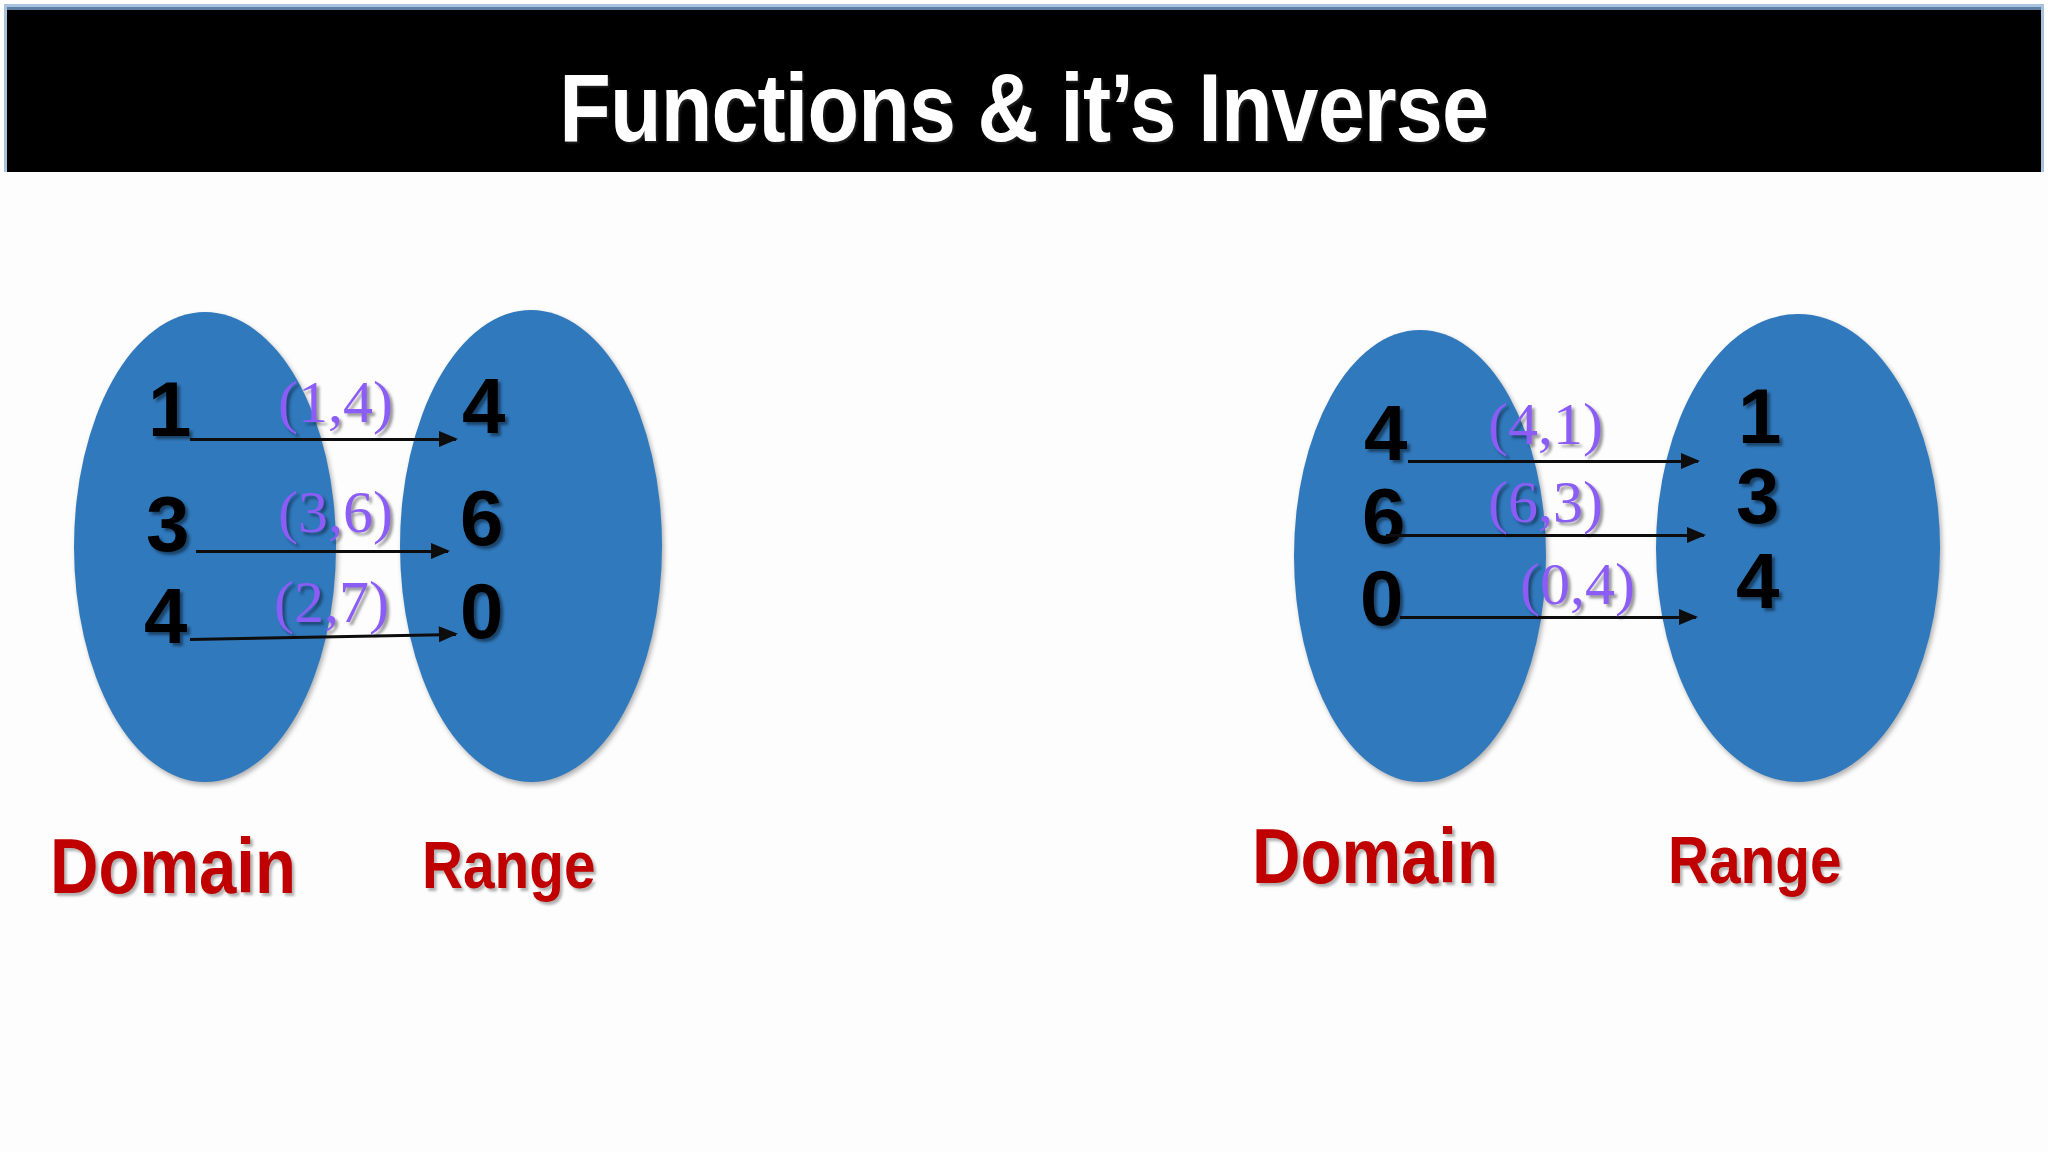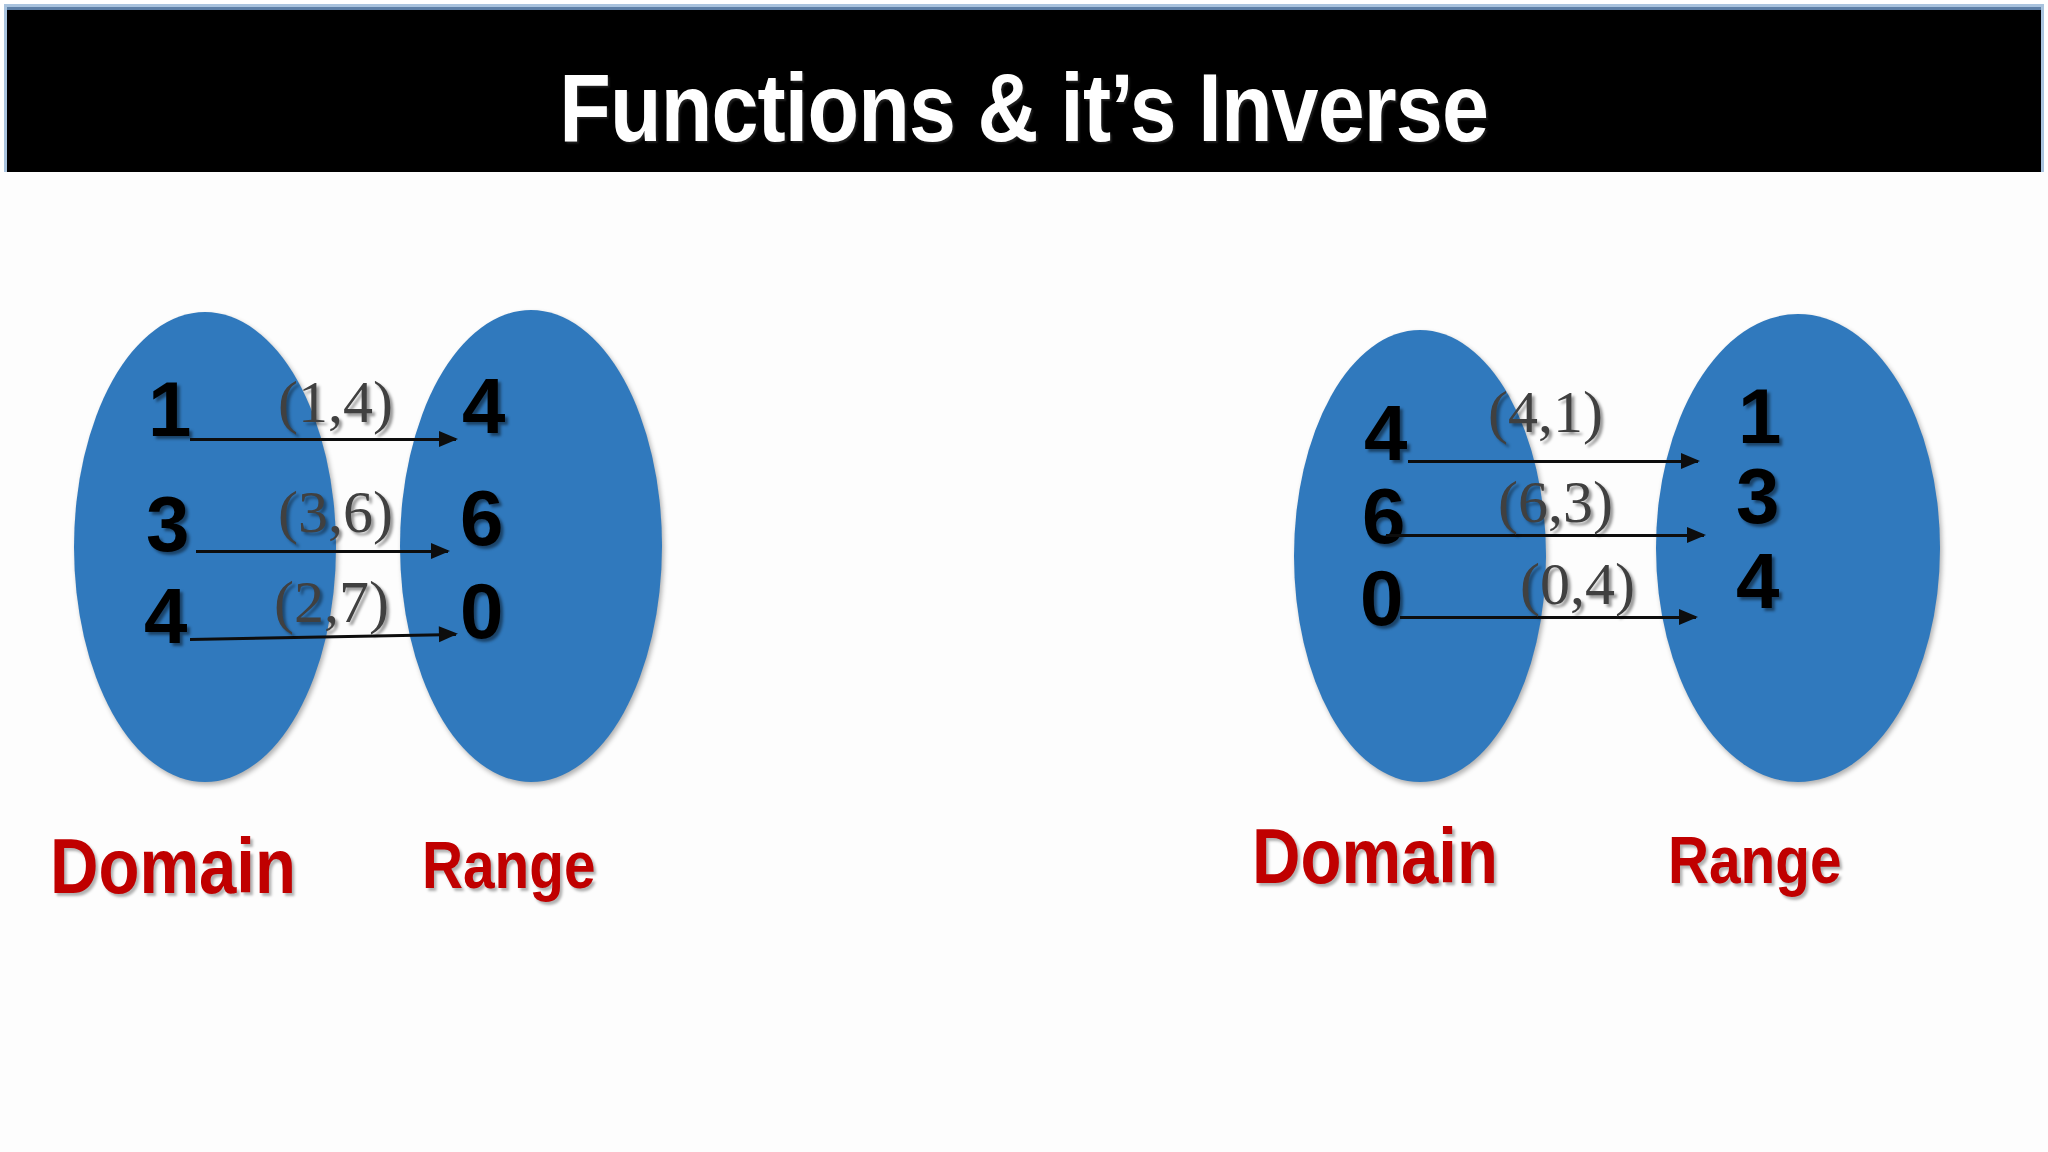--- a/index.html
+++ b/index.html
@@ -103,21 +103,21 @@
     top: -7px;
     width: 0; height: 0;
     border-left: 19px solid #0d0d0d;
     border-top: 8px solid transparent;
     border-bottom: 8px solid transparent;
   }
 
   
   .pair-label {
     position: absolute;
-    color: #404040;
+    color: #8b5cf6;
     font-size: 60px;
     font-family: "Liberation Serif", serif;
     line-height: 1;
     white-space: nowrap;
     text-shadow: 3px 3px 3px rgba(0,0,0,0.40);
   }
 
   
   .set-caption {
     position: absolute;
@@ -177,21 +177,21 @@
     <div class="set-value" style="left:330px; top:387px;">0</div>
 
     <div class="set-value" style="left:708px; top:205px;">1</div>
     <div class="set-value" style="left:706px; top:285px;">3</div>
     <div class="set-value" style="left:706px; top:370px;">4</div>
 
     <div class="map-arrow" style="left:378px; top:288px; width:290px;"></div>
     <div class="map-arrow" style="left:356px; top:362px; width:318px;"></div>
     <div class="map-arrow" style="left:370px; top:444px; width:296px;"></div>
 
-    <div class="pair-label" style="left:458px; top:210px;">(4,1)</div>
-    <div class="pair-label" style="left:458px; top:300px;margin-left:10px;">(6,3)</div>
+    <div class="pair-label" style="left:458px; top:222px;">(4,1)</div>
+    <div class="pair-label" style="left:458px; top:300px;">(6,3)</div>
     <div class="pair-label" style="left:458px; top:382px;margin-left:32px;">(0,4)</div>
 
     <div class="set-caption" style="left:222px; top:645px; font-size:78px;">Domain</div>
     <div class="set-caption" style="left:638px; top:655px; font-size:66px;">Range</div>
   </div>
 
 </div>
 
 </body></html>

